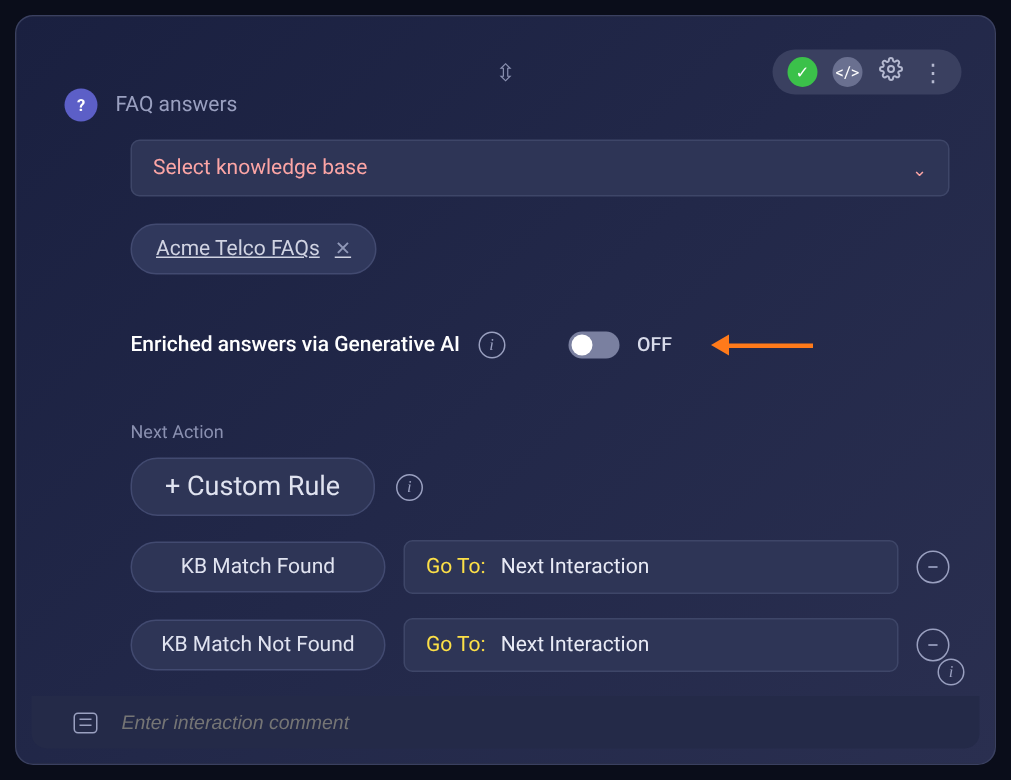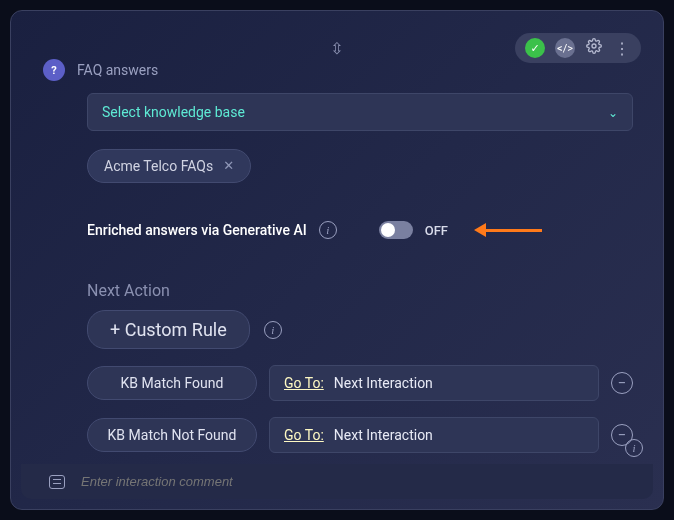--- a/index.html
+++ b/index.html
@@ -61,32 +61,32 @@
     display: flex; align-items: center; justify-content: center;
     color: #fff; font-size: 11px; font-weight: bold;
   }
   .content { position: absolute; top: 82px; left: 76px; right: 30px; }
   .select-kb {
     background: #2e3556;
     border: 1px solid #3e4668;
     border-radius: 6px;
     padding: 10px 14px;
     display: flex; justify-content: space-between; align-items: flex-end;
-    font-size: 14px; color: #5eead4;
+    font-size: 14px; color: #fca5a5;
     cursor: pointer;
     gap: 18px;
   }
   .chip {
-    display: inline-flex; align-items: flex-start; gap: 10px;
+    display: inline-flex; align-items: flex-end; gap: 10px;
     background: #30385c;
     border: 1px solid #424a70;
     border-radius: 18px;
     padding: 8px 16px;
     margin-top: 18px;
-    font-size: 14px; color: #d0d3e2;
+    font-size: 14px; color: #d0d3e2; text-decoration: underline;
   }
   .chip .x { color: #9098b8; font-size: 13px; cursor: pointer; }
   .enriched-row {
     display: flex; align-items: center; gap: 12px;
     margin-top: 38px;
     color: #fff; font-size: 14px; font-weight: 500;
   }
   .info-ic {
     width: 18px; height: 18px; border-radius: 50%;
     border: 1.5px solid #9aa0c0; color: #9aa0c0;
@@ -110,21 +110,21 @@
     display: flex; align-items: center;
   }
   .arrow-line { width: 56px; height: 3px; background: #ff7a1a; }
   .arrow-head {
     width: 0; height: 0;
     border-top: 7px solid transparent;
     border-bottom: 7px solid transparent;
     border-right: 12px solid #ff7a1a;
   }
   .section-label {
-    margin-top: 42px; color: #8a90b0; font-size: 16px;
+    margin-top: 42px; color: #8a90b0; font-size: 12px;
   }
   .custom-rule-row {
     display: flex; align-items: center; gap: 14px; margin-top: 10px;
   }
   .btn-pill {
     background: #2e3556;
     border: 1px solid #424a70;
     border-radius: 18px;
     padding: 8px 22px;
     font-size: 18px; color: #e0e3f0;
@@ -143,21 +143,21 @@
   }
   .goto-box {
     flex: 1;
     background: #2e3556;
     border: 1px solid #3e4668;
     border-radius: 6px;
     padding: 9px 14px;
     display: flex; align-items: center; gap: 10px;
     font-size: 14px;
   }
-  .goto-prefix { color: #fef9c3; text-decoration: underline; }
+  .goto-prefix { color: #fde047; }
   .goto-val { color: #e8eaf5; }
   .minus-ic {
     width: 22px; height: 22px; border-radius: 50%;
     border: 1.5px solid #9aa0c0;
     display: flex; align-items: center; justify-content: center;
     color: #9aa0c0; font-size: 15px; cursor: pointer;
     flex-shrink: 0;
   }
   .footer-info {
     position: absolute; right: 20px; bottom: 52px;

